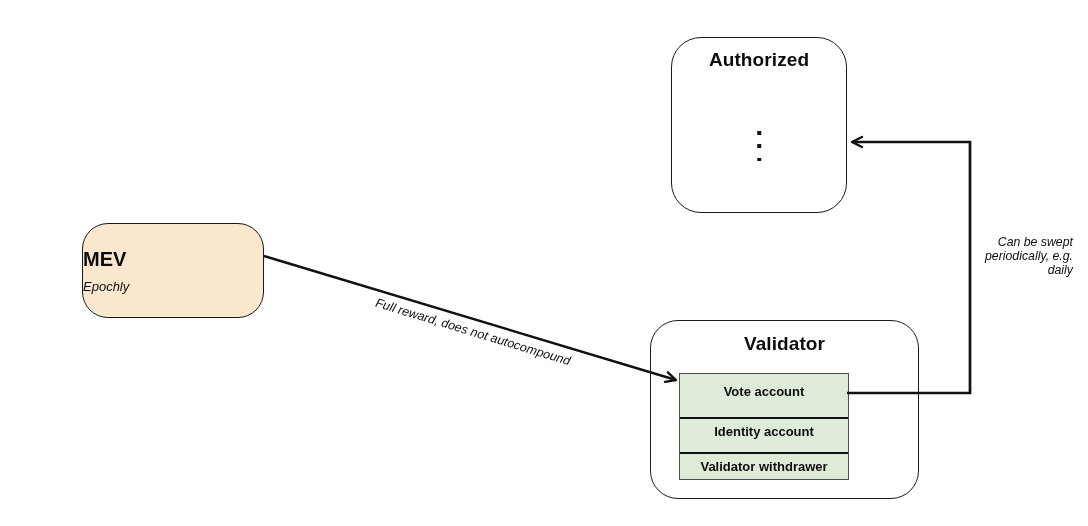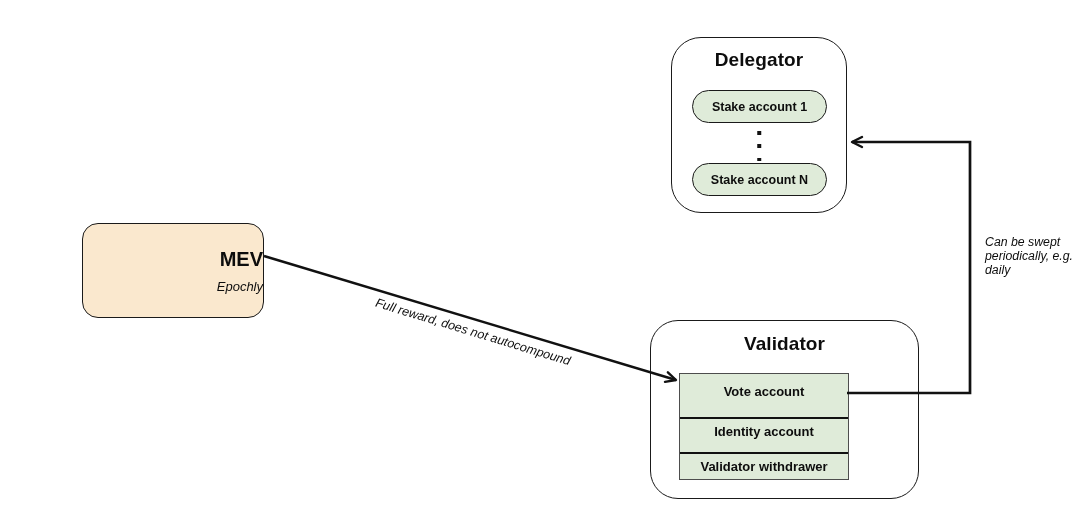--- a/index.html
+++ b/index.html
@@ -29,23 +29,23 @@
   }
   .pill-1{top:52px;}
   .pill-n{top:125px;}
   .vdots{
     position:absolute;left:50%;top:93px;height:30px;transform:translateX(-50%);
     display:flex;flex-direction:column;justify-content:space-between;align-items:center;
   }
   .vdots i{display:block;width:3.5px;height:3.5px;background:var(--stroke);}
   
   .mev{
-    left:82px;top:223px;width:182px;height:95px;border-radius:16px;
+    left:82px;top:223px;width:182px;height:95px;border-radius:26px;
     background:var(--node-peach);
-    display:flex;flex-direction:column;align-items:flex-end;justify-content:center;gap:8px;
+    display:flex;flex-direction:column;align-items:flex-start;justify-content:center;gap:8px;
   }
   .mev-title{font-size:20px;font-weight:700;}
   .mev-subtitle{font-size:13px;font-style:italic;}
   
   .validator{left:650px;top:320px;width:269px;height:179px;border-radius:28px;}
   .validator .node-title{margin-top:12px;}
   .vtable{
     position:absolute;left:28px;top:52px;width:170px;height:107px;
     border:1.6px solid #4d4d4d;background:var(--node-green);
     display:grid;grid-template-rows:1fr 1fr 1fr;
@@ -57,42 +57,36 @@
   .vrow + .vrow{border-top:2.5px solid var(--stroke);margin-top:8px;}
   
   .connectors{position:absolute;left:0;top:0;pointer-events:none;}
   
   .edge-label{position:absolute;font-style:italic;color:#0d0d0d;}
   .full-reward-label{
     left:473px;top:332px;font-size:12.5px;white-space:nowrap;
     transform:translate(-50%,-50%) rotate(16.9deg);
   }
   .sweep-label{
-    left:1029px;top:257px;font-size:12.3px;line-height:1.13;text-align:left;
+    left:1029px;top:257px;font-size:12.3px;line-height:1.13;text-align:right;
     transform:translate(-50%,-50%);white-space:nowrap;
   }
 </style>
 </head>
 <body>
 
 <div class="canvas">
 
   <div class="node delegator">
-    <div class="node-title">Delegator</div>
-    <div class="pill pill-1">
-      <span>Stake account 1</span>
-    </div>
+    <div class="node-title">Authorized</div>
     <div class="vdots">
         <i></i>
         <i></i>
         <i></i>
       </div>
-    <div class="pill pill-n">
-      <span>Stake account N</span>
-    </div>
   </div>
 
   <div class="node mev">
     <div class="mev-title">MEV</div>
     <div class="mev-subtitle">Epochly</div>
   </div>
 
   <div class="node validator">
     <div class="node-title">Validator</div>
     <div class="vtable">

